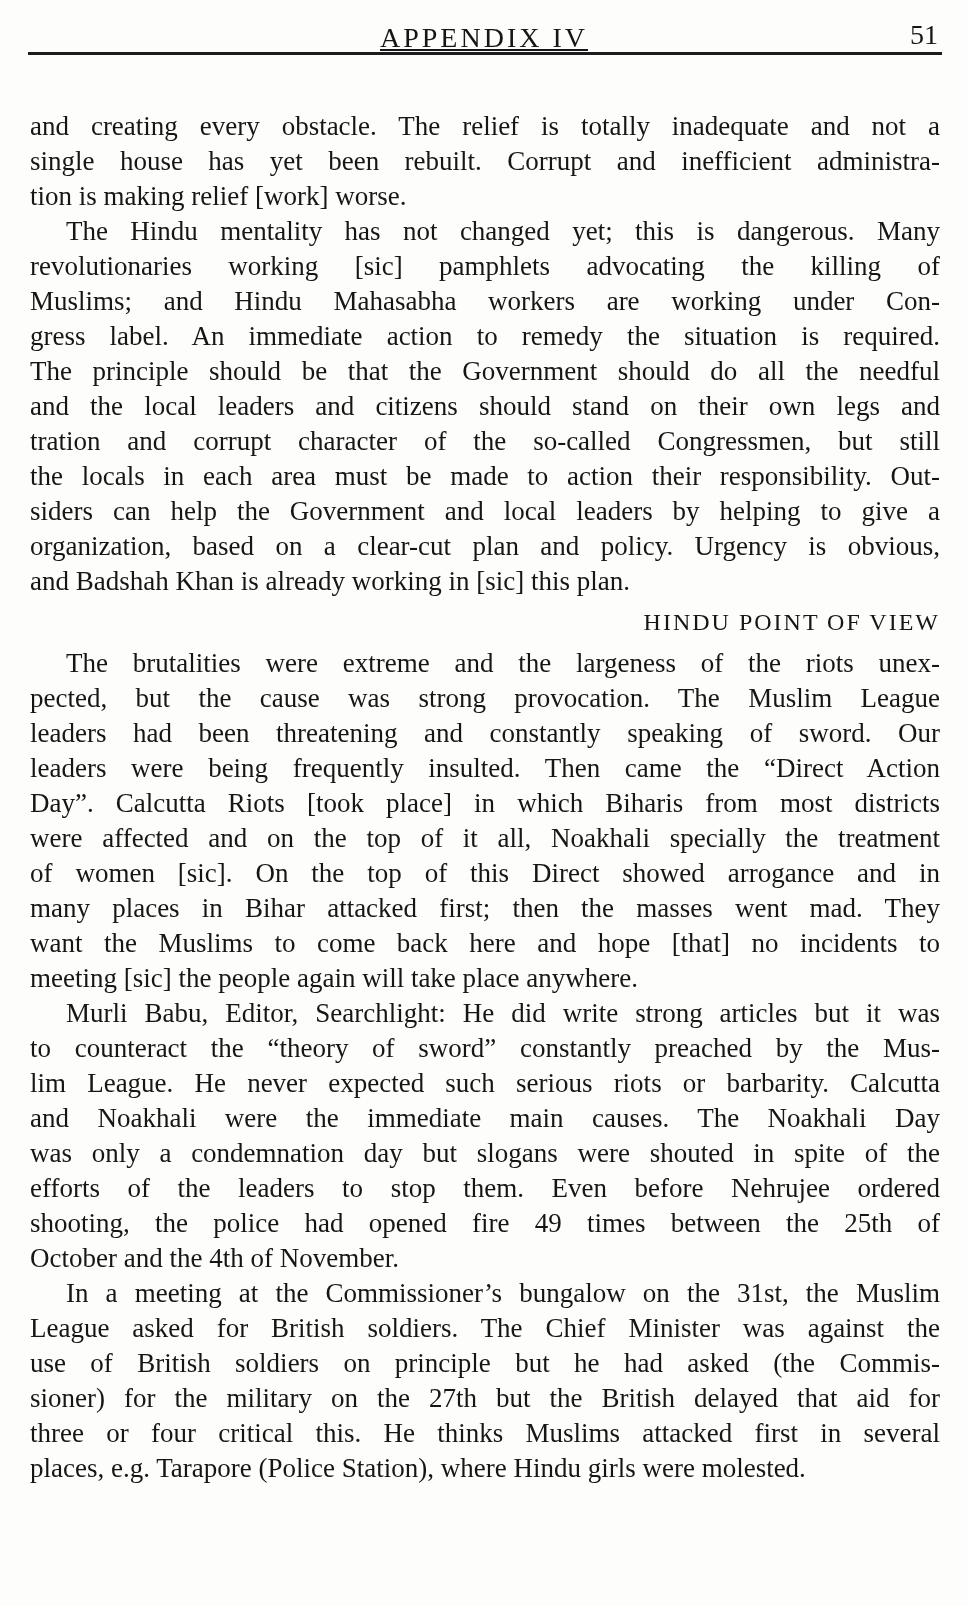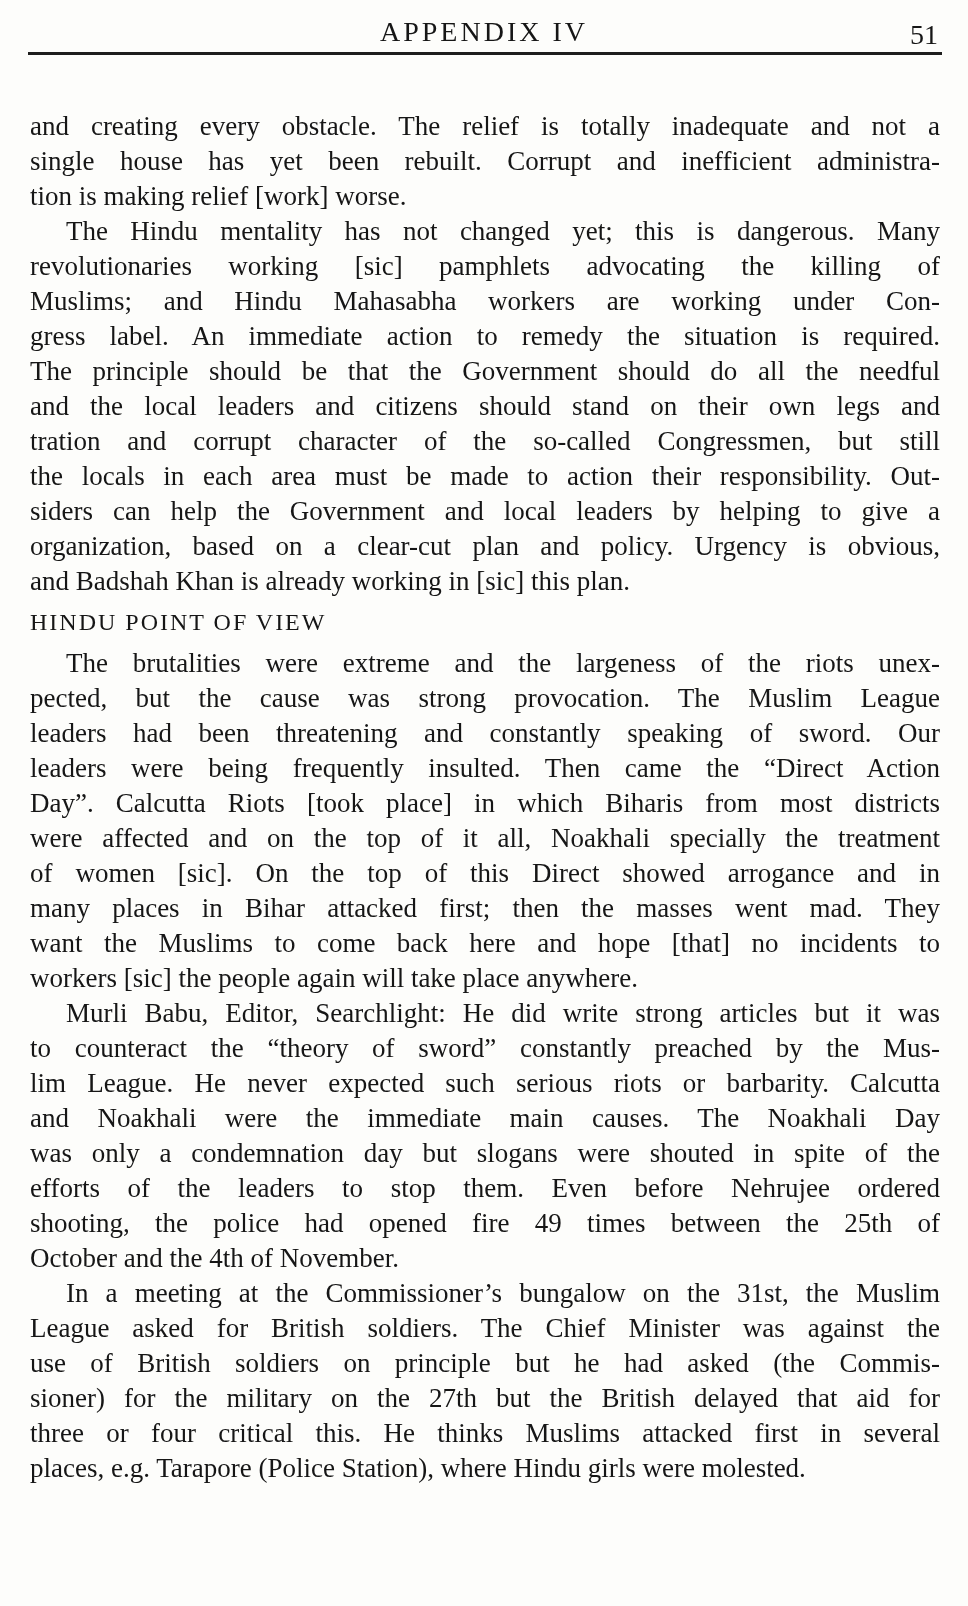--- a/index.html
+++ b/index.html
@@ -14,26 +14,27 @@
     font-family: "Liberation Serif", "DejaVu Serif", serif;
     overflow: hidden;
     box-sizing: border-box;
   }
   .page-header {
     position: relative;
     padding-top: 7px;
     height: 40px;
   }
   .running-head {
-    margin: 8px;
+    margin: 14px;
     text-align: center;
     font-size: 28px;
     font-weight: normal;
     letter-spacing: 3px;
     line-height: 34px;
+    text-decoration: underline;
   }
   .page-number {
     position: absolute;
     top: 18px;
     right: 30px;
     font-size: 28px;
     line-height: 34px;
   }
   .header-rule {
     border: none;
@@ -49,21 +50,21 @@
     font-size: 27px;
     line-height: 35px;
     text-align: justify;
     text-align-last: justify;
     white-space: normal;
   }
   .text-line.last { text-align-last: left; }
   .paragraph.indent .text-line.first { text-indent: 36px; }
   .it { }
   .section-heading {
-    text-align: left;
+    text-align: right;
     font-size: 24px;
     line-height: 32px;
     letter-spacing: 2px;
     margin: 7px 0 8px 0;
     font-weight: normal;
   }
 </style>
 </head>
 <body>
 
@@ -96,21 +97,21 @@
       <div class="paragraph indent">
         <div class="text-line first"><span>The brutalities were extreme and the largeness of the riots unex-</span></div>
         <div class="text-line"><span>pected, but the cause was strong provocation. The Muslim League</span></div>
         <div class="text-line"><span>leaders had been threatening and constantly speaking of sword. Our</span></div>
         <div class="text-line"><span>leaders were being frequently insulted. Then came the “Direct Action</span></div>
         <div class="text-line"><span>Day”. Calcutta Riots [took place] in which Biharis from most districts</span></div>
         <div class="text-line"><span>were affected and on the top of it all, Noakhali specially the treatment</span></div>
         <div class="text-line"><span>of women [</span><span class="it">sic</span><span>]. On the top of this Direct showed arrogance and in</span></div>
         <div class="text-line"><span>many places in Bihar attacked first; then the masses went mad. They</span></div>
         <div class="text-line"><span>want the Muslims to come back here and hope [that] no incidents to</span></div>
-        <div class="text-line last"><span>workers [</span><span class="it">sic</span><span>] the people again will take place anywhere.</span></div>
+        <div class="text-line last"><span>meeting [</span><span class="it">sic</span><span>] the people again will take place anywhere.</span></div>
       </div>
       <div class="paragraph indent">
         <div class="text-line first"><span class="it">Murli Babu, Editor, Searchlight</span><span>: He did write strong articles but it was</span></div>
         <div class="text-line"><span>to counteract the “theory of sword” constantly preached by the Mus-</span></div>
         <div class="text-line"><span>lim League. He never expected such serious riots or barbarity. Calcutta</span></div>
         <div class="text-line"><span>and Noakhali were the immediate main causes. The Noakhali Day</span></div>
         <div class="text-line"><span>was only a condemnation day but slogans were shouted in spite of the</span></div>
         <div class="text-line"><span>efforts of the leaders to stop them. Even before Nehrujee ordered</span></div>
         <div class="text-line"><span>shooting, the police had opened fire 49 times between the 25th of</span></div>
         <div class="text-line last"><span>October and the 4th of November.</span></div>

